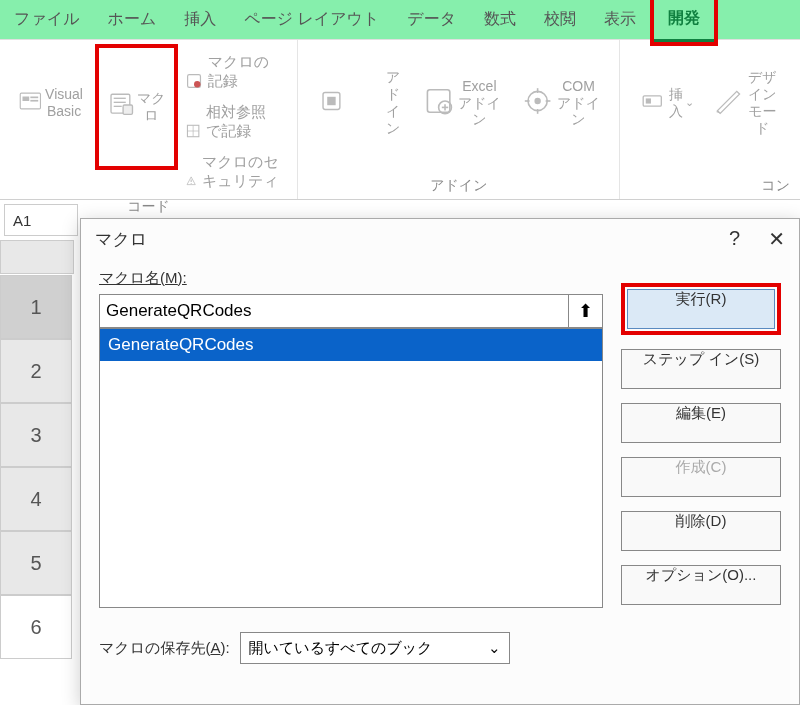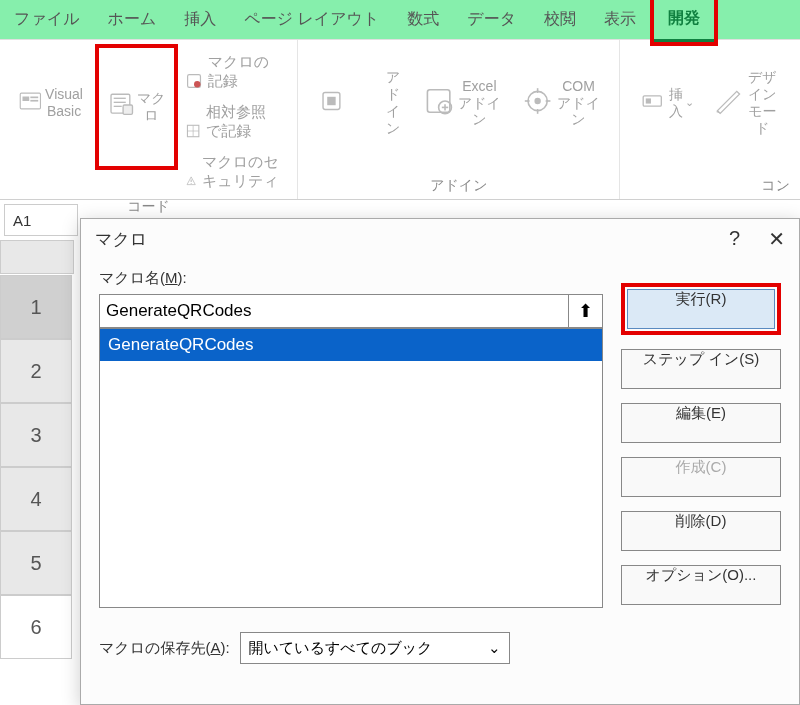--- a/index.html
+++ b/index.html
@@ -32,21 +32,21 @@
     .row-header.selected { background: #d0d0d0; }
 
     
     .dialog { position: absolute; top: 218px; left: 80px; width: 720px; height: 487px; background: #fcfcfc; border: 1px solid #aaa; box-shadow: 0 4px 18px rgba(0,0,0,0.2); }
     .dialog-titlebar { display: flex; align-items: center; justify-content: space-between; height: 40px; padding: 0 14px; }
     .dialog-title { font-size: 17px; color: #333; }
     .dialog-controls { display: flex; gap: 28px; }
     .dialog-help, .dialog-close { font-size: 20px; color: #333; cursor: pointer; }
     .dialog-body { padding: 10px 18px; display: flex; gap: 18px; }
     .dialog-left { flex: 1; display: flex; flex-direction: column; }
-    .field-label { font-size: 15px; color: #333; margin-bottom: 6px; }
+    .field-label { font-size: 15px; color: #333; margin-bottom: 6px; text-decoration: underline; }
     .field-label u { text-decoration: underline; }
     .macro-name-row { display: flex; }
     .macro-name-input { flex: 1; height: 34px; border: 1px solid #888; padding: 0 6px; font-size: 17px; font-family: inherit; }
     .up-arrow-btn { width: 34px; height: 34px; border: 1px solid #888; border-left: none; display: flex; align-items: center; justify-content: center; font-size: 18px; cursor: pointer; background: #fff; }
     .macro-list { border: 1px solid #888; height: 280px; margin-top: 0; overflow-y: scroll; background: #fff; }
     .macro-list-item { padding: 6px 8px; font-size: 17px; cursor: pointer; }
     .macro-list-item.selected { background: #0a63c9; color: #fff; }
     .save-location-row { display: flex; align-items: center; gap: 10px; margin-top: 24px; }
     .save-location-label { font-size: 15px; color: #333; text-align: right; }
     .save-location-select { display: flex; align-items: center; justify-content: space-between; width: 270px; height: 32px; border: 1px solid #888; padding: 0 8px; font-size: 15px; background: #fff; cursor: pointer; }
@@ -57,22 +57,22 @@
     .highlight-btn { border: 4px solid #e30000; padding: 2px; }
   </style>
 </head>
 <body>
 
 <div class="ribbon-tabs">
   <div class="ribbon-tab">ファイル</div>
   <div class="ribbon-tab">ホーム</div>
   <div class="ribbon-tab">挿入</div>
   <div class="ribbon-tab">ページ レイアウト</div>
+  <div class="ribbon-tab">データ</div>
   <div class="ribbon-tab">数式</div>
-  <div class="ribbon-tab">データ</div>
   <div class="ribbon-tab">校閲</div>
   <div class="ribbon-tab">表示</div>
   <div class="highlight-red" style="padding:0;">
     <div class="ribbon-tab active">開発</div>
   </div>
 </div>
 
 <div class="ribbon-content">
 
   <div class="ribbon-group">

